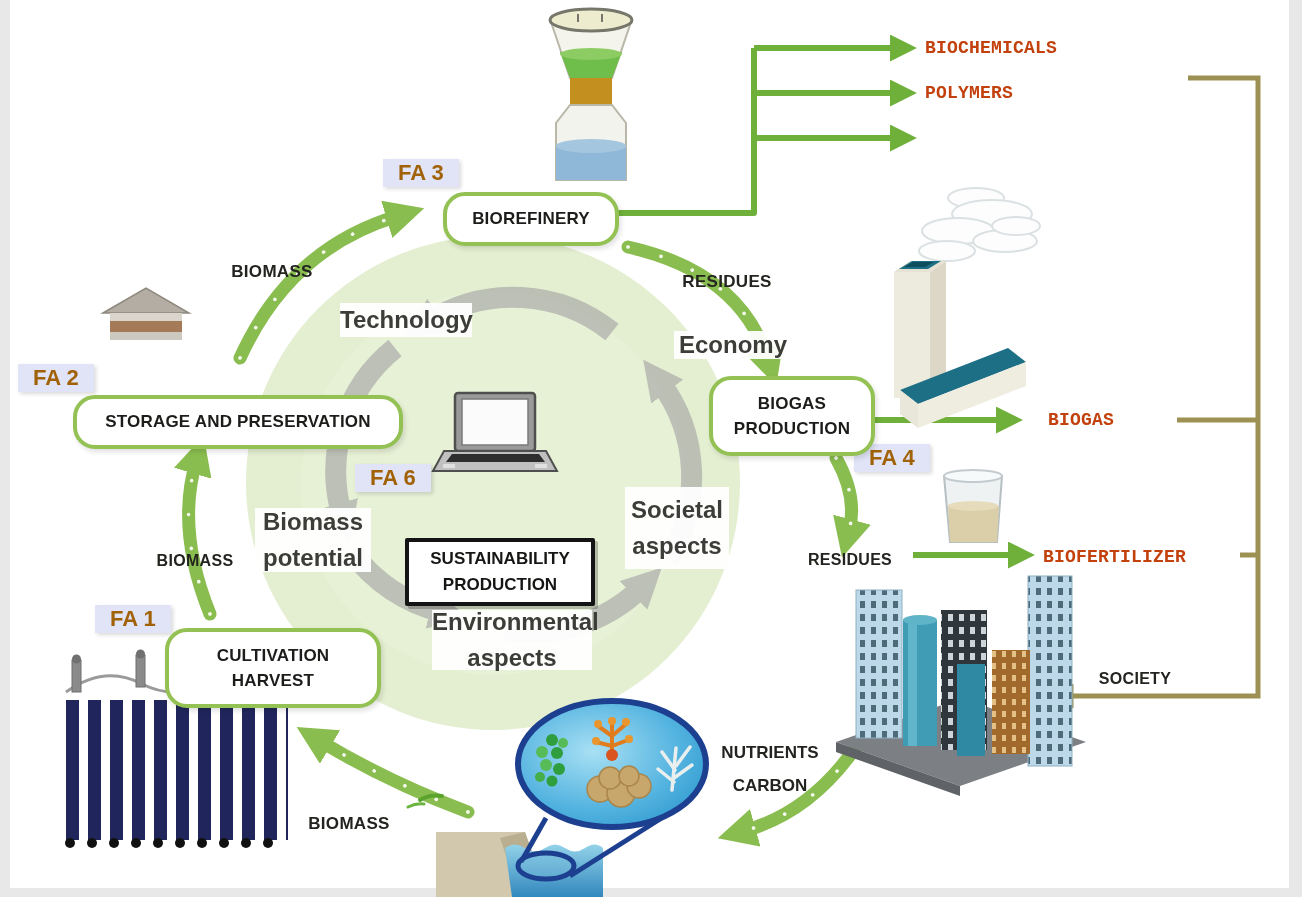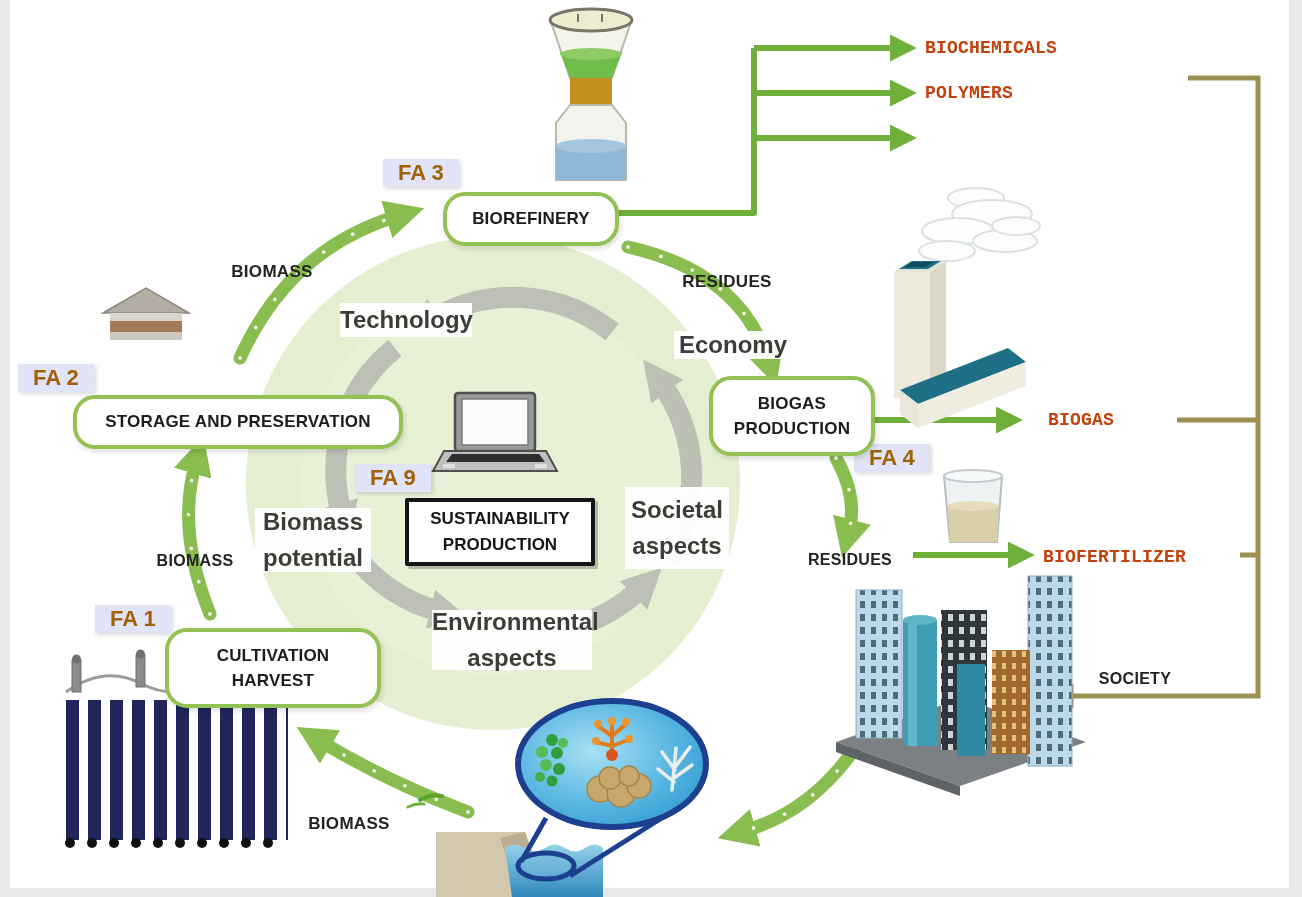--- a/index.html
+++ b/index.html
@@ -2,21 +2,21 @@
 <html><head>
 <meta charset="utf-8">
 <style>
   html,body{margin:0;padding:0;background:#e8e8e8;font-family:"Liberation Sans",sans-serif;}
   #stage{position:relative;width:1302px;height:897px;background:#e8e8e8;overflow:hidden;}
   #paper{position:absolute;left:10px;top:0;width:1279px;height:888px;background:#ffffff;}
   #art{position:absolute;left:0;top:0;z-index:1;}
   .lbl{position:absolute;z-index:2;}
   .fa-tag{background:#e0e4f6;color:#a16207;font-weight:700;font-size:22px;padding:1px 15px;box-shadow:2px 2px 4px rgba(0,0,0,.15);white-space:nowrap;}
   .gbox{background:#fff;border:4px solid #94c153;border-radius:22px;box-shadow:2px 3px 5px rgba(0,0,0,.12);display:flex;flex-direction:column;justify-content:center;align-items:center;font-weight:700;font-size:17px;line-height:1.5;color:#1c1c1a;text-align:center;letter-spacing:.2px;}
-  .kbox{background:#fff;border:4px solid #141414;border-radius:2px;box-shadow:3px 3px 0 rgba(20,20,20,.25);display:flex;flex-direction:column;justify-content:center;align-items:center;font-weight:700;font-size:17px;line-height:1.55;color:#161614;text-align:center;}
+  .kbox{background:#fff;border:4px solid #141414;border-radius:2px;box-shadow:3px 3px 0 rgba(20,20,20,.25);display:flex;flex-direction:column;justify-content:center;align-items:center;font-weight:700;font-size:17px;line-height:1.55;color:#161614;text-align:center;margin-top:40px;}
   .chip{background:rgba(255,255,255,.94);color:#3c3c38;font-weight:700;font-size:24px;text-align:center;display:flex;flex-direction:column;justify-content:center;line-height:1.5;}
   .cyc{font-weight:700;font-size:16px;color:#23231f;transform:translate(-50%,-50%);white-space:nowrap;letter-spacing:.3px;}
   .out{font-weight:700;font-size:18px;color:#c2410c;transform:translateY(-50%);white-space:nowrap;letter-spacing:.2px;font-family:Liberation Mono, monospace;}
   .twoline span{display:block;}
 </style>
 </head>
 <body>
 
 <div id="stage">
   <div id="paper"></div>
@@ -255,21 +255,21 @@
       <polygon points="452,454 539,454 545,462 446,462" fill="#2e2e2e"></polygon>
       <rect x="443" y="464" width="12" height="4" fill="#e0e0e0"></rect>
       <rect x="535" y="464" width="12" height="4" fill="#e0e0e0"></rect>
     </g>
   </svg>
 
   <div class="lbl fa-tag" style="left:383px;top:159px;">FA 3</div>
   <div class="lbl fa-tag" style="left:18px;top:364px;">FA 2</div>
   <div class="lbl fa-tag" style="left:95px;top:605px;">FA 1</div>
   <div class="lbl fa-tag" style="left:854px;top:444px;">FA 4</div>
-  <div class="lbl fa-tag" style="left:355px;top:464px;">FA 9</div>
+  <div class="lbl fa-tag" style="left:355px;top:464px;">FA 6</div>
 
   <div class="lbl gbox" style="left:443px;top:192px;width:168px;height:46px;">
     <span>BIOREFINERY</span>
   </div>
   <div class="lbl gbox" style="left:73px;top:395px;width:322px;height:46px;">
     <span>STORAGE AND PRESERVATION</span>
   </div>
   <div class="lbl gbox" style="left:165px;top:628px;width:208px;height:72px;">
     <span>CULTIVATION</span>
     <span>HARVEST</span>
@@ -300,19 +300,23 @@
   <div class="lbl chip twoline" style="left:255px;top:508px;width:116px;height:64px;">
     <span>Biomass</span>
     <span>potential</span>
   </div>
 
   <div class="lbl cyc" style="left:272px;top:272px;font-size:17px;">BIOMASS</div>
   <div class="lbl cyc" style="left:195px;top:561px;">BIOMASS</div>
   <div class="lbl cyc" style="left:349px;top:824px;font-size:17px;">BIOMASS</div>
   <div class="lbl cyc" style="left:727px;top:282px;font-size:17px;">RESIDUES</div>
   <div class="lbl cyc" style="left:850px;top:560px;">RESIDUES</div>
+  <div class="lbl twoline" style="left:703px;top:736px;width:134px;text-align:center;font-weight:700;font-size:17px;color:#23231f;line-height:1.95;">
+    <span>NUTRIENTS</span>
+    <span>CARBON</span>
+  </div>
   <div class="lbl cyc" style="left:1135px;top:679px;">SOCIETY</div>
 
   <div class="lbl out" style="left:925px;top:48px;">BIOCHEMICALS</div>
   <div class="lbl out" style="left:925px;top:93px;">POLYMERS</div>
   <div class="lbl out" style="left:1048px;top:420px;">BIOGAS</div>
   <div class="lbl out" style="left:1043px;top:557px;">BIOFERTILIZER</div>
 </div>
 
 </body></html>

